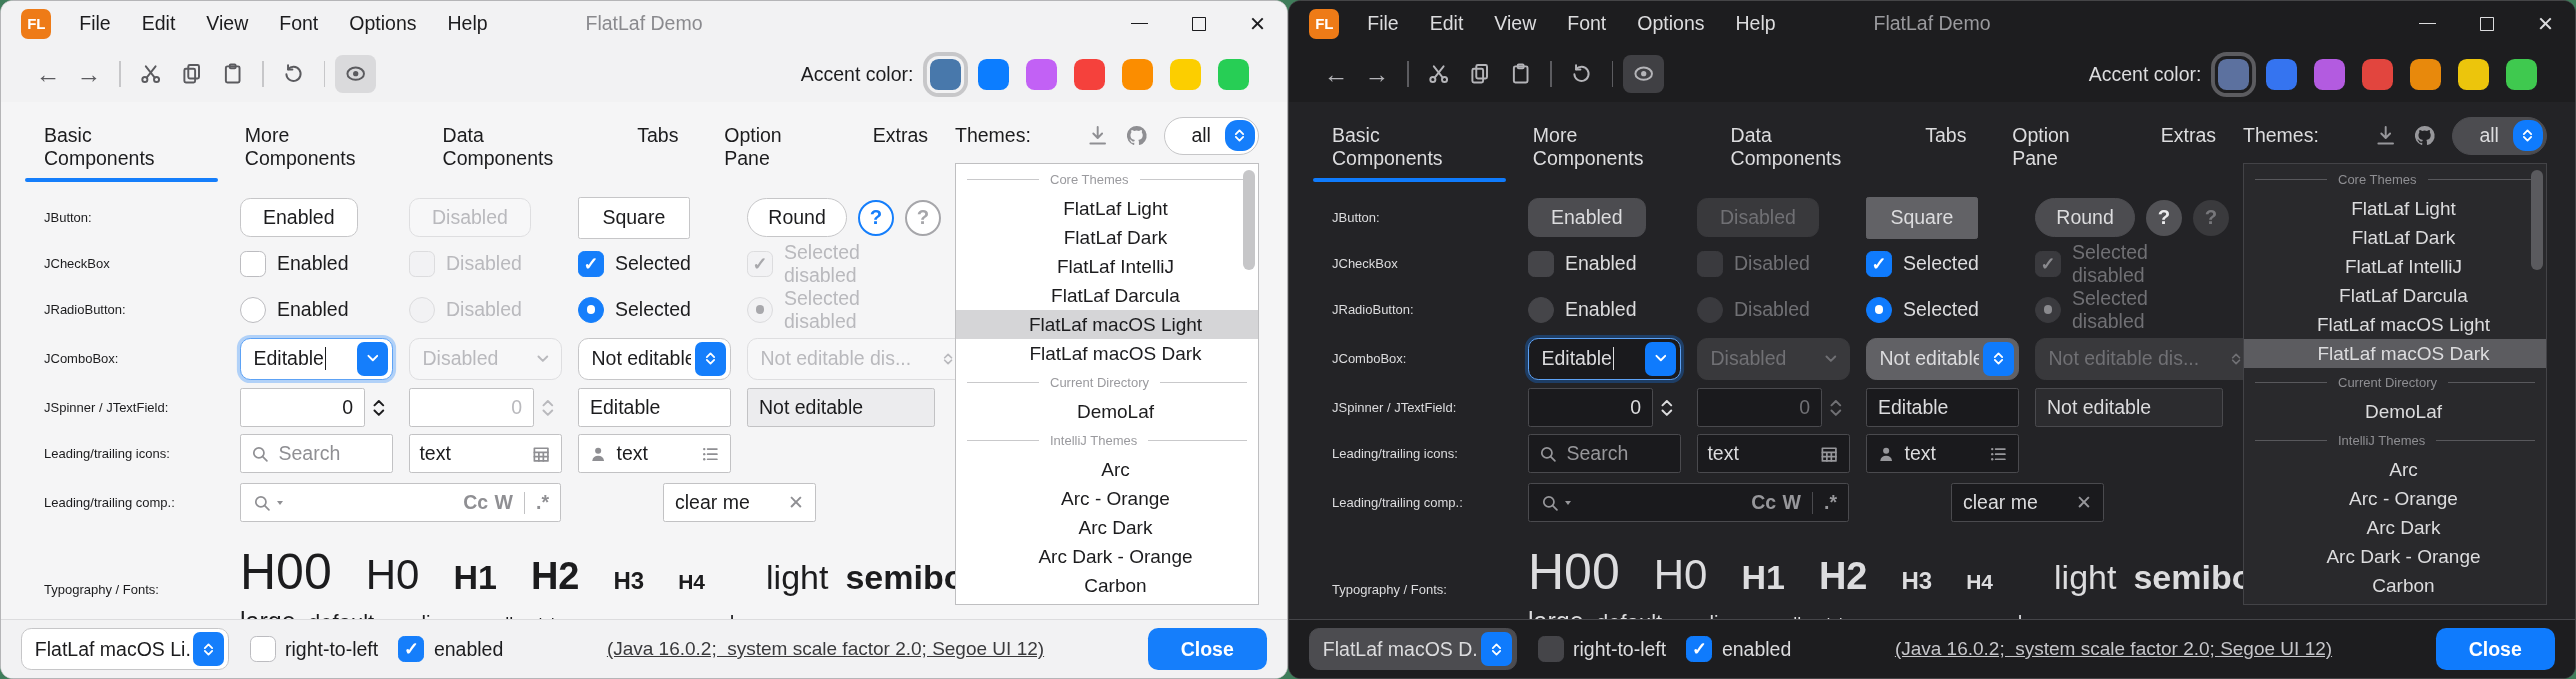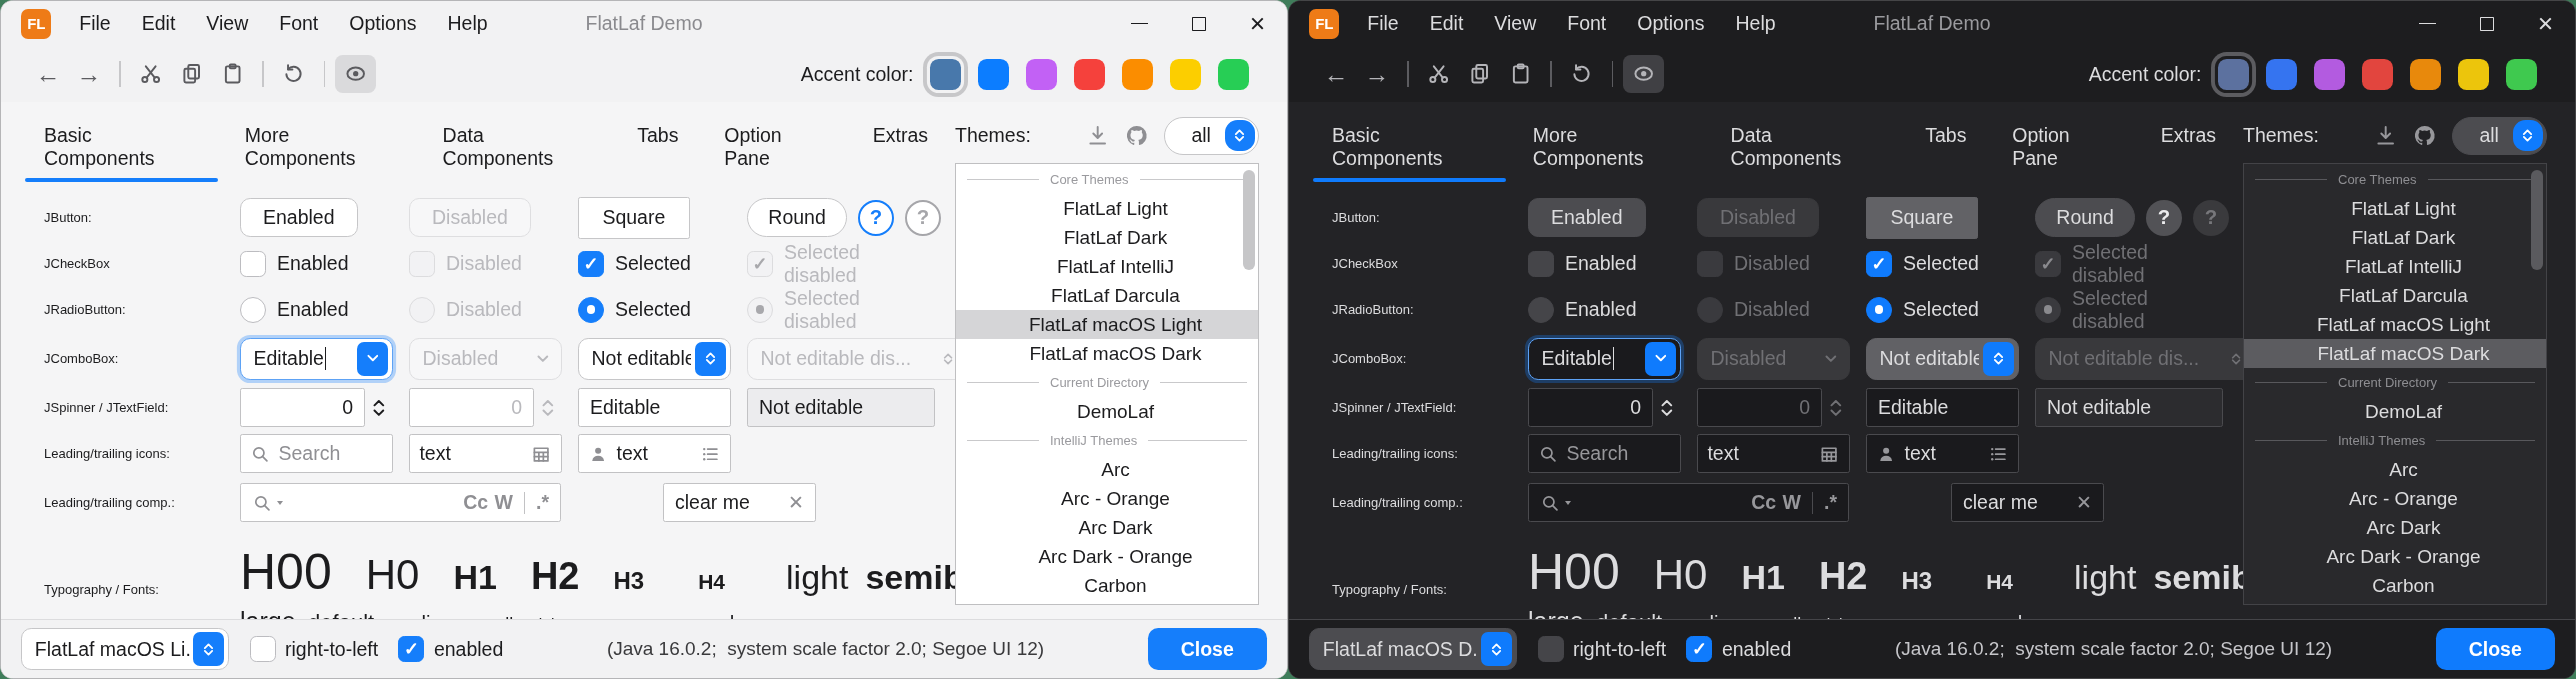--- a/index.html
+++ b/index.html
@@ -143,21 +143,21 @@
   .field.clearf { width:153px; padding:0 11px; }
   .xicon { color:var(--muted); font-size:19px; }
 
   
   .row.typo { height:auto; margin-top:14px; align-items:center; }
   .typo-body { display:flex; flex-direction:column; }
   .tline1 { display:flex; align-items:baseline; }
   .headings { display:flex; align-items:baseline; gap:34px; }
   .headings .h0 { font-size:50px; } .headings .h1 { font-size:42px; }
   .headings .h2 { font-size:34px; font-weight:700; } .headings .h3 { font-size:38px; font-weight:700; }
-  .headings .h4 { font-size:24px; font-weight:700; } .headings .h5 { font-size:21px; font-weight:700;margin-left:20px; }
+  .headings .h4 { font-size:24px; font-weight:700; } .headings .h5 { font-size:21px; font-weight:700; }
   .weights { display:flex; align-items:baseline; gap:17px; margin-left:61px; }
   .weights .w0 { font-size:34px; font-weight:200; } .weights .w1 { font-size:34px; font-weight:700; }
   .tline2 { display:flex; align-items:baseline; margin-top:6.3px; }
   .sizes { display:flex; align-items:baseline; gap:12.5px; }
   .sizes .s0 { font-size:25px; } .sizes .s1 { font-size:22px; } .sizes .s2 { font-size:20.3px; }
   .sizes .s3 { font-size:18px; } .sizes .s4 { font-size:15.6px; }
   .mono { margin-left:63px; font-family:"DejaVu Sans Mono", monospace; font-size:19.5px; }
 
   
   .right { flex:1; padding:0 28px 0 8px; display:flex; flex-direction:column; min-height:0;text-align:center; }
@@ -179,21 +179,21 @@
   .list-item { height:29px; line-height:29px; font-size:19px; padding-left:17px; white-space:nowrap; }
   .list-item.selected { background:var(--sel); }
   .scroll-thumb { position:absolute; right:3.1px; top:6.3px; width:11.7px; height:100px; border-radius:6.3px; background:var(--scroll); }
 
   
   .bottombar { height:59px; flex:none; background:var(--titlebar); border-top:0.8px solid var(--divider);
                display:flex; align-items:center; padding:0 20.3px; gap:20.3px; }
   .combo.bcombo { width:208px; height:42px; background:var(--btn-bg); flex:none; }
   .dark .combo.bcombo { border-color:var(--btn-bg); }
   .bcheck { display:flex; align-items:center; gap:9.4px; font-size:19.5px; }
-  .status { flex:1; text-align:center; font-size:19px; color:var(--status); white-space:pre; }
+  .status { flex:1; text-align:center; font-size:19px; color:var(--status); white-space:pre;text-decoration:underline; }
   .closebtn { font-family:inherit; width:119px; height:42px; border:none; border-radius:10.2px; background:var(--accent);
               color:#fff; font-size:19.5px; font-weight:700; flex:none; }
 
   svg { stroke:currentColor; fill:none; stroke-width:2; stroke-linecap:round; stroke-linejoin:round; }
   svg [data-f] { fill:currentColor; stroke:none; }
 </style>
 </head>
 <body style="background: rgb(63, 125, 90);">
 
 <div id="desktop">

